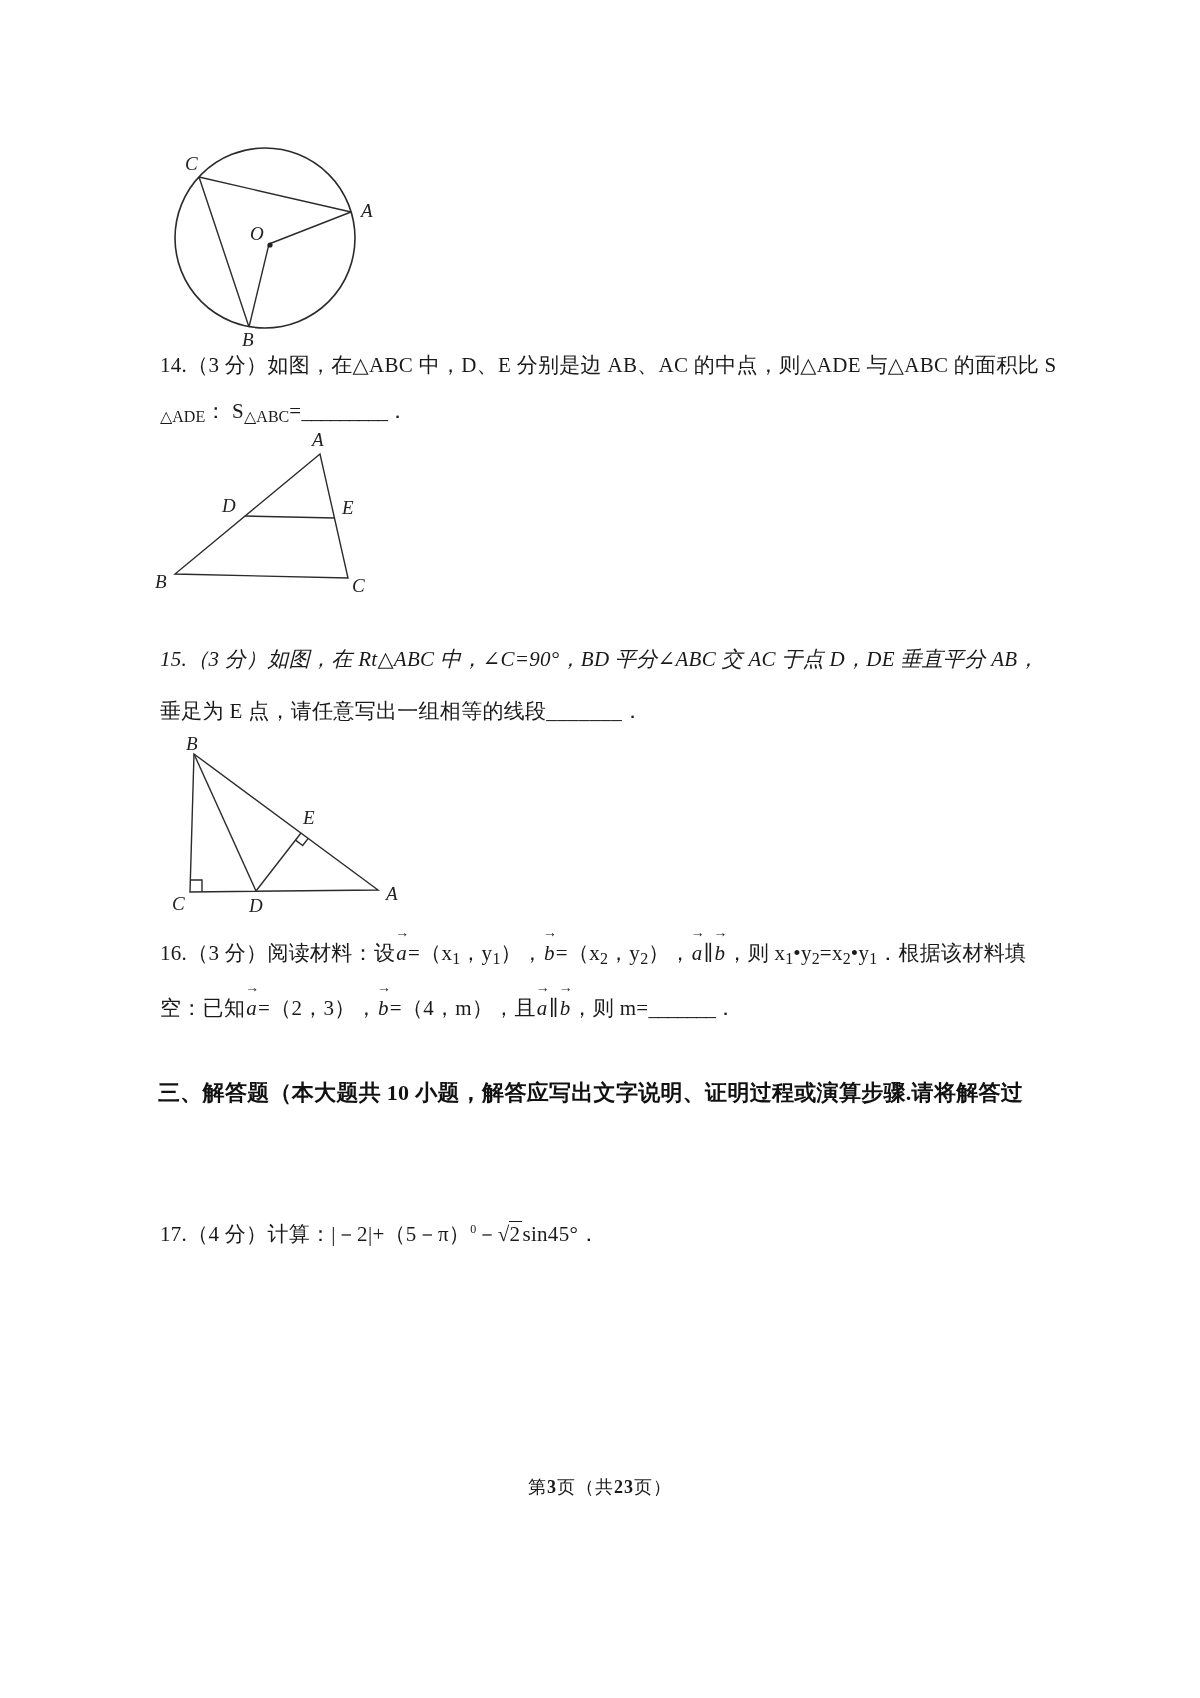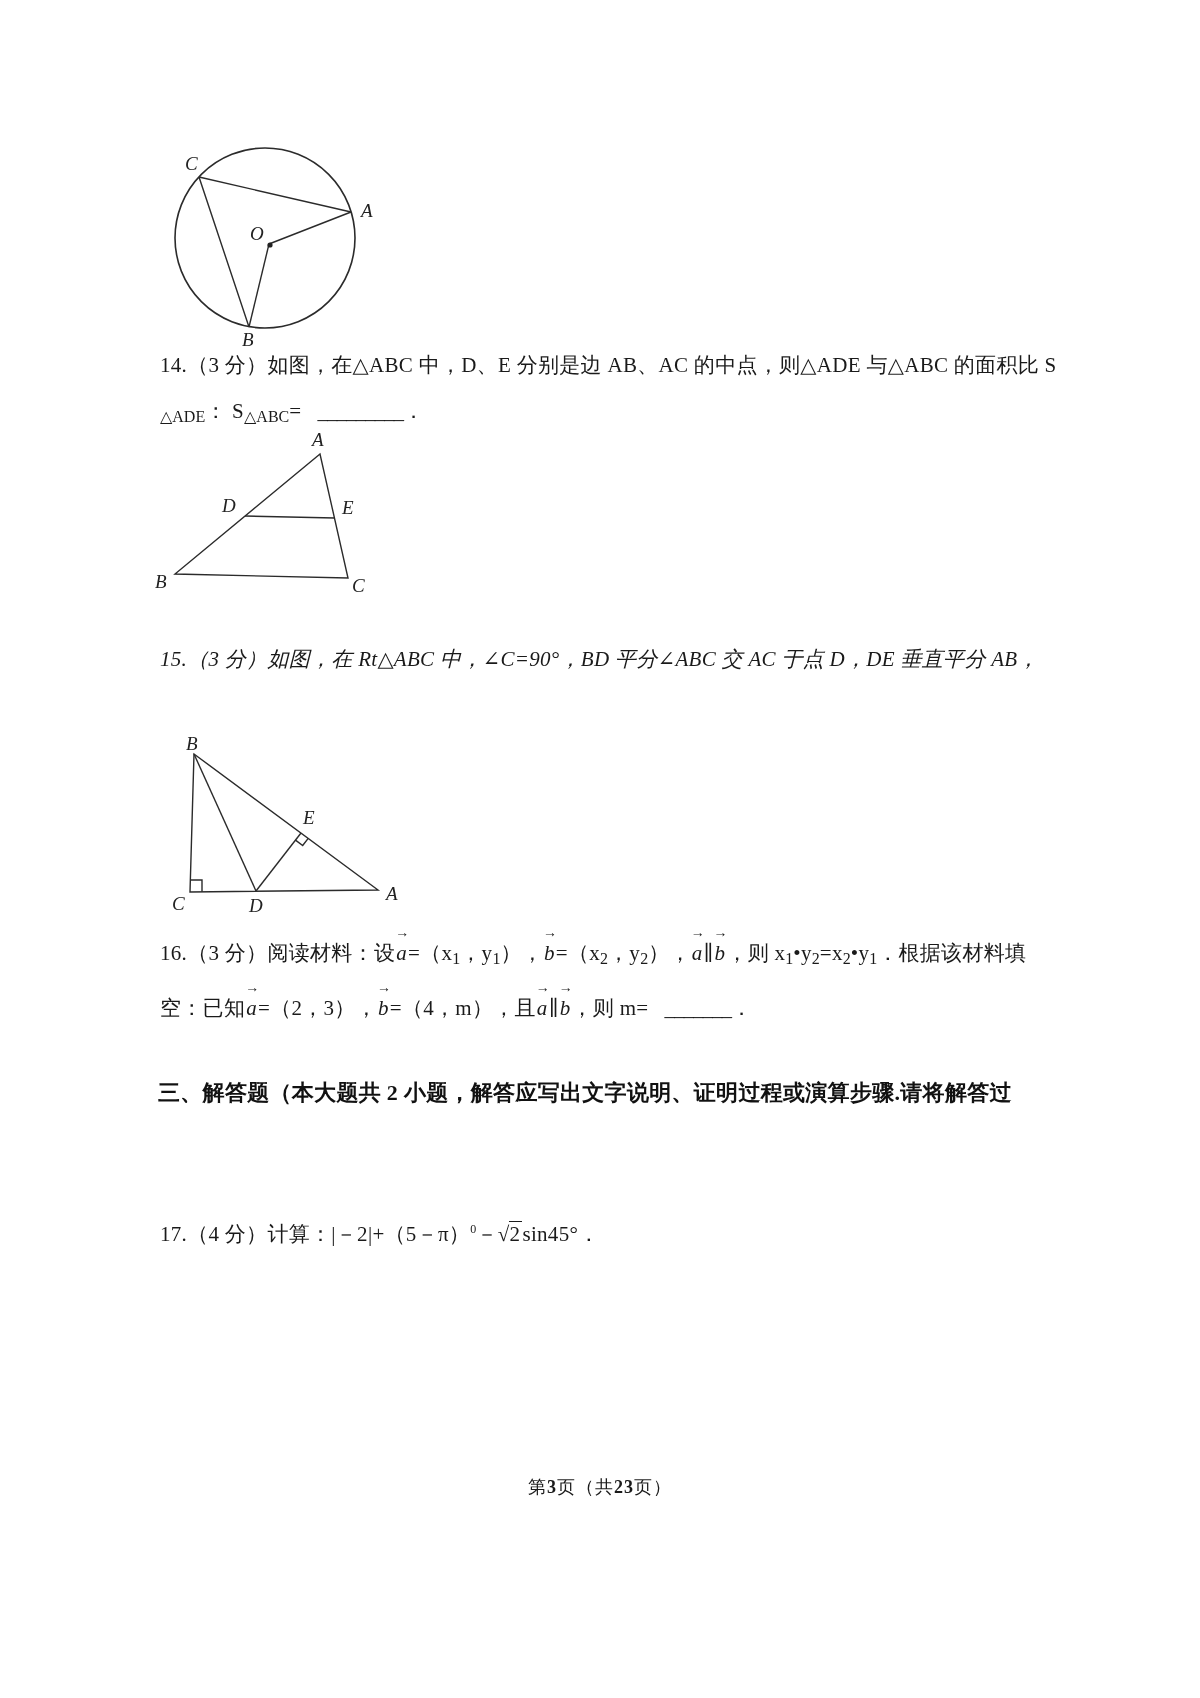--- a/index.html
+++ b/index.html
@@ -5,21 +5,21 @@
   html,body{margin:0;padding:0;background:#e8e8e8;}
   .page{
     position:relative;width:1200px;height:1698px;background:#ffffff;
     font-family:"Liberation Serif","DejaVu Serif",serif;color:#1a1a1a;
     overflow:hidden;margin:0 auto;
   }
   .line{position:absolute;margin:0;font-size:21px;line-height:30px;white-space:nowrap;letter-spacing:0.3px;}
   .bold-line{font-weight:bold;font-size:22px;color:#111;}
   .run-sub{font-size:16px;vertical-align:-4px;letter-spacing:0;}
   .run-sup{font-size:12px;vertical-align:8px;}
-  .run-blank{letter-spacing:-1px;margin-left:16px;}
+  .run-blank{letter-spacing:-1px;}
   .run-bold{font-weight:bold;}
   .run-vec{position:relative;display:inline-block;font-style:italic;padding:0 1px;}
   .vec-above{position:absolute;top:-12px;left:0;font-size:14px;font-style:normal;line-height:1;}
   .run-radical{margin-right:-1px;}
   .run-radicand{border-top:1.6px solid #1a1a1a;padding:0 2px 0 1px;}
   svg{position:absolute;overflow:visible;}
   .fig-line{stroke:#2b2b2b;stroke-width:1.4;fill:none;}
   .fig-circle{stroke:#2b2b2b;stroke-width:1.6;fill:none;}
   .fig-label{font-family:"Liberation Serif","DejaVu Serif",serif;font-style:italic;font-size:19px;fill:#222;}
   .footer{position:absolute;width:100%;text-align:center;font-size:18px;letter-spacing:1px;}
@@ -49,36 +49,37 @@
     <polygon class="fig-line" points="170,22 25,142 198,146"></polygon>
     <line class="fig-line" x1="95" y1="84" x2="185" y2="86"></line>
     <text class="fig-label" x="162" y="14">A</text>
     <text class="fig-label" x="72" y="80">D</text>
     <text class="fig-label" x="192" y="82">E</text>
     <text class="fig-label" x="5" y="156">B</text>
     <text class="fig-label" x="202" y="160">C</text>
   </svg>
 
   <p class="line" style="left:160px;top:644px;font-style:italic;">15.（3 分）如图，在 Rt△ABC 中，∠C=90°，BD 平分∠ABC 交 AC 于点 D，DE 垂直平分 AB，</p>
+  <p class="line" style="left:160px;top:696px;">垂足为 E 点，请任意写出一组相等的线段_______．</p>
 
   <svg style="left:146px;top:740px;" width="252" height="178" viewBox="0 0 252 178">
     <polygon class="fig-line" points="48,14 44,152 232,150"></polygon>
     <line class="fig-line" x1="48" y1="14" x2="110" y2="151"></line>
     <line class="fig-line" x1="110" y1="151" x2="155" y2="93"></line>
     <path class="fig-line" d="M 44.3 140 L 56 140 L 56 151.7"></path>
     <path class="fig-line" d="M 149.5 100.1 L 156.7 105.5 L 162.2 98.3"></path>
     <text class="fig-label" x="40" y="10">B</text>
     <text class="fig-label" x="157" y="84">E</text>
     <text class="fig-label" x="26" y="170">C</text>
     <text class="fig-label" x="103" y="172">D</text>
     <text class="fig-label" x="240" y="160">A</text>
   </svg>
 
   <p class="line" style="left:160px;top:938px;"><span>16.（3 分）阅读材料：设</span><span class="run-vec"><span class="vec-above">→</span><span>a</span></span><span>=（x</span><span class="run-sub">1</span><span>，y</span><span class="run-sub">1</span><span>），</span><span class="run-vec"><span class="vec-above">→</span><span>b</span></span><span>=（x</span><span class="run-sub">2</span><span>，y</span><span class="run-sub">2</span><span>），</span><span class="run-vec"><span class="vec-above">→</span><span>a</span></span><span>∥</span><span class="run-vec"><span class="vec-above">→</span><span>b</span></span><span>，则 x</span><span class="run-sub">1</span><span>•y</span><span class="run-sub">2</span><span>=x</span><span class="run-sub">2</span><span>•y</span><span class="run-sub">1</span><span>．根据该材料填</span></p>
   <p class="line" style="left:160px;top:993px;"><span>空：已知</span><span class="run-vec"><span class="vec-above">→</span><span>a</span></span><span>=（2，3），</span><span class="run-vec"><span class="vec-above">→</span><span>b</span></span><span>=（4，m），且</span><span class="run-vec"><span class="vec-above">→</span><span>a</span></span><span>∥</span><span class="run-vec"><span class="vec-above">→</span><span>b</span></span><span>，则 m=</span><span class="run-blank">_______</span><span>．</span></p>
 
-  <p class="line bold-line" style="left:158px;top:1078px;">三、解答题（本大题共 2 小题，解答应写出文字说明、证明过程或演算步骤.请将解答过</p>
+  <p class="line bold-line" style="left:158px;top:1078px;">三、解答题（本大题共 10 小题，解答应写出文字说明、证明过程或演算步骤.请将解答过</p>
 
   <p class="line" style="left:160px;top:1214px;"><span>17.（4 分）计算：|－2|+（5－π）</span><span class="run-sup">0</span><span>－</span><span class="run-radical">√</span><span class="run-radicand">2</span><span>sin45°．</span></p>
 
   <p class="line footer" style="top:1448px;left:0;margin-top:24px;"><span>第</span><span class="run-bold">3</span><span>页（共</span><span class="run-bold">23</span><span>页）</span></p>
 
 </div>
 
 </body></html>

